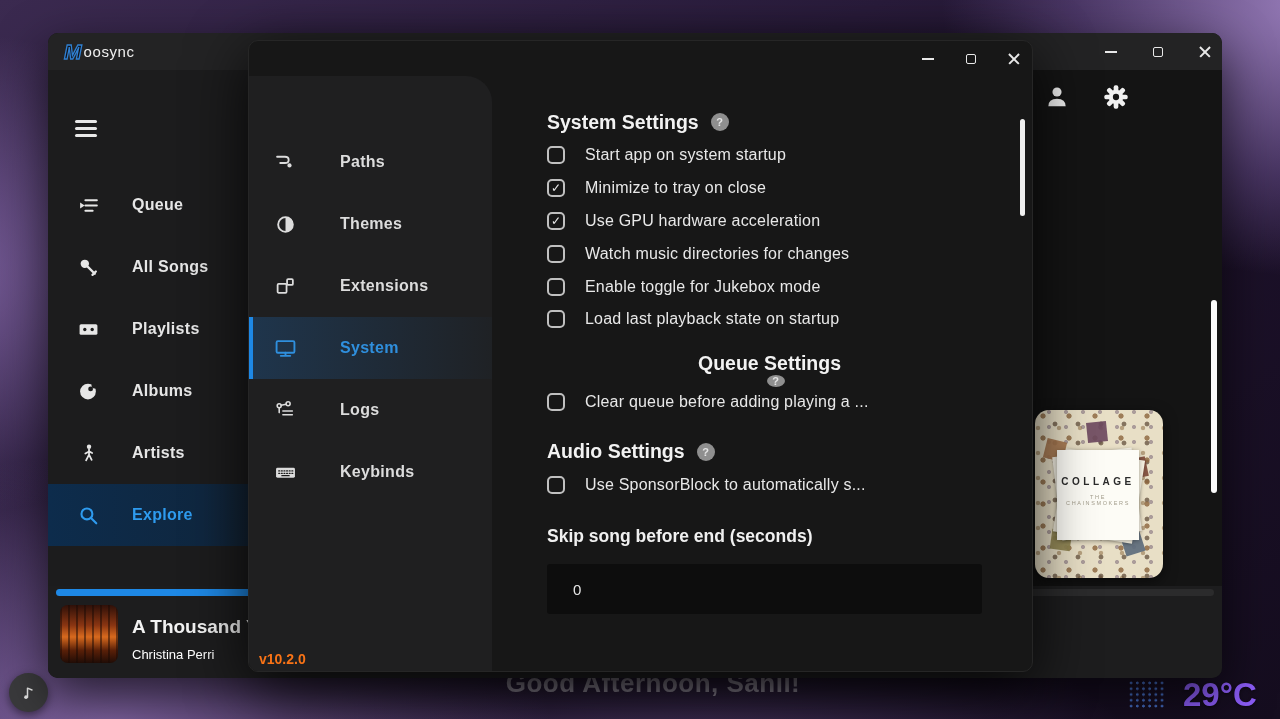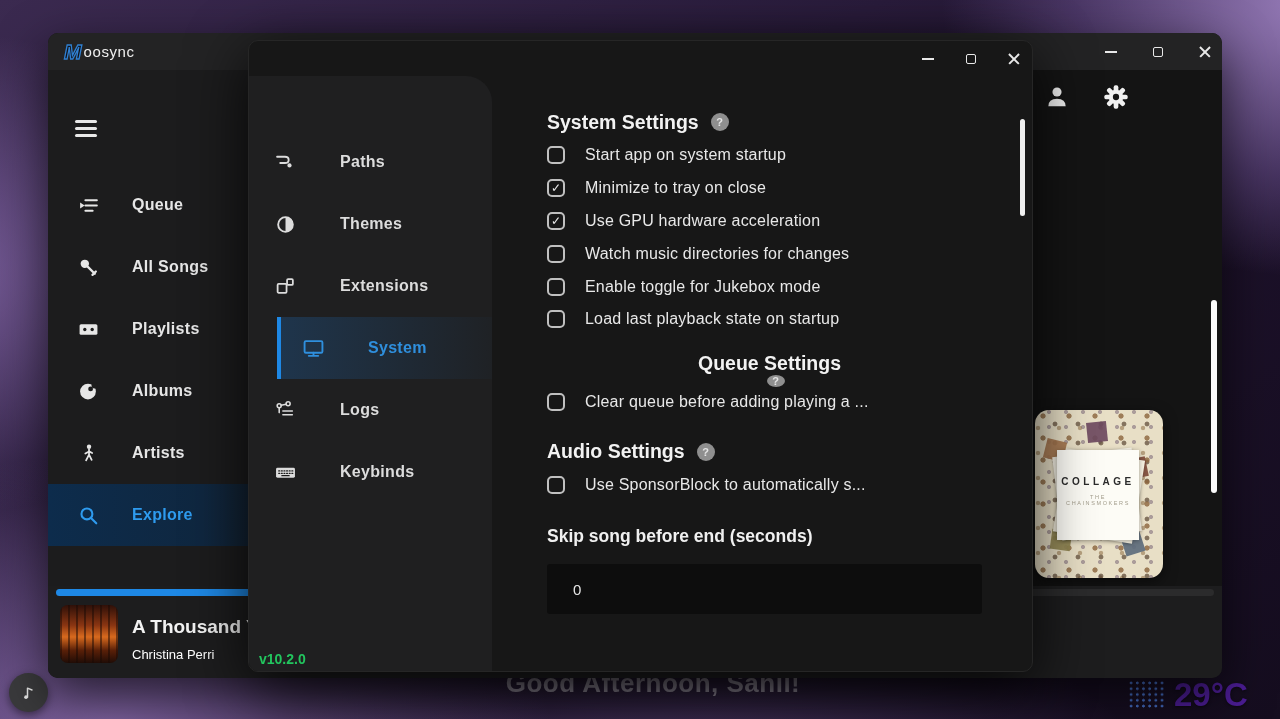--- a/index.html
+++ b/index.html
@@ -19,21 +19,21 @@
   
   .greeting { position:absolute; left:653px; top:668px; transform:translateX(-50%);
     font-size:26px; font-weight:700; letter-spacing:.5px; color:#b3aabd; z-index:1; white-space:nowrap; }
   .float-note { position:absolute; left:9px; top:673px; width:39px; height:39px; border-radius:50%;
     background:#3a3a3c; box-shadow:0 3px 10px rgba(0,0,0,.5); z-index:1;
     display:flex; align-items:center; justify-content:center; color:#e3e3e3; }
   .weather { position:absolute; left:1128px; top:676px; z-index:1; display:flex; align-items:center; gap:10px; }
   .dots { width:36px; height:30px;
     background-image:radial-gradient(circle, #4a79d8 1.3px, transparent 1.6px);
     background-size:6.2px 5.8px; opacity:.9; }
-  .temp { font-size:33px; font-weight:700; color:#4c1d95; text-shadow:0 1px 3px rgba(0,0,0,.5); }
+  .temp { font-size:33px; font-weight:700; color:#8b5cf6; text-shadow:0 1px 3px rgba(0,0,0,.5);margin-left:9px; }
 
   
   #main-window { position:absolute; left:48px; top:33px; width:1174px; height:645px;
     background:#141414; border-radius:10px; z-index:2; overflow:hidden;
     box-shadow:0 18px 50px rgba(0,0,0,.65); }
   .titlebar { position:absolute; left:0; top:0; width:100%; height:37px; background:#232324;
     display:flex; align-items:center; }
   .brand { display:flex; align-items:center; margin-left:16px; gap:2px; }
   .brand-m { font-size:21px; font-weight:800; color:#10131a; -webkit-text-stroke:1.3px #2f7fd1;
     font-style:italic; line-height:1; }
@@ -100,22 +100,22 @@
     background:#171717; border-radius:10px; z-index:3; overflow:hidden;
     box-shadow:0 14px 60px rgba(0,0,0,.8); border:1px solid #262626; }
   .m-btn { position:absolute; top:4px; width:38px; height:28px; display:flex; align-items:center; justify-content:center; }
   .tab-panel { position:absolute; left:0; top:35px; width:243px; height:597px; background:#1f1f20;
     border-top-right-radius:26px; border-bottom-left-radius:10px; }
   #modal-tabs { padding-top:55px; }
   .tab-item { height:62px; display:flex; align-items:center; padding-left:26px; color:#dcdcdc; cursor:pointer; }
   .tab-item .t-icon { width:21px; height:21px; margin-right:44px; }
   .tab-item .t-label { font-size:16px; font-weight:600; letter-spacing:.3px; }
   .tab-item.active { color:#2f8fdd; border-left:4px solid #1e88e5; padding-left:22px;
-    background:linear-gradient(90deg, rgba(30,110,190,.28), rgba(30,110,190,.03));margin-left:28px; }
-  .version { position:absolute; left:10px; bottom:6px; font-size:14px; font-weight:700; color:#22c55e; }
+    background:linear-gradient(90deg, rgba(30,110,190,.28), rgba(30,110,190,.03)); }
+  .version { position:absolute; left:10px; bottom:6px; font-size:14px; font-weight:700; color:#f97316; }
 
   .modal-content { position:absolute; left:298px; top:64px; width:445px; }
   .sec-head { height:34px; display:flex; align-items:center; }
   .sec-head + .sec-head, #settings-sections > .sec-head:not(:first-child) { margin-top:16px; }
   .sec-title { font-size:19.5px; font-weight:700; color:#f2f2f2; }
   .help { width:18px; height:18px; border-radius:50%; background:#8f8f8f; color:#e4e4e4;
     font-size:11px; font-weight:700; display:flex; align-items:center; justify-content:center; margin-left:12px; }
   .check-row { height:32.8px; display:flex; align-items:center; cursor:pointer; }
   .cbx { width:18px; height:18px; border:2px solid #c0c0c0; border-radius:5px; margin-right:20px;
     font-size:12px; line-height:14px; text-align:center; color:#e8e8e8; flex:0 0 auto; }

